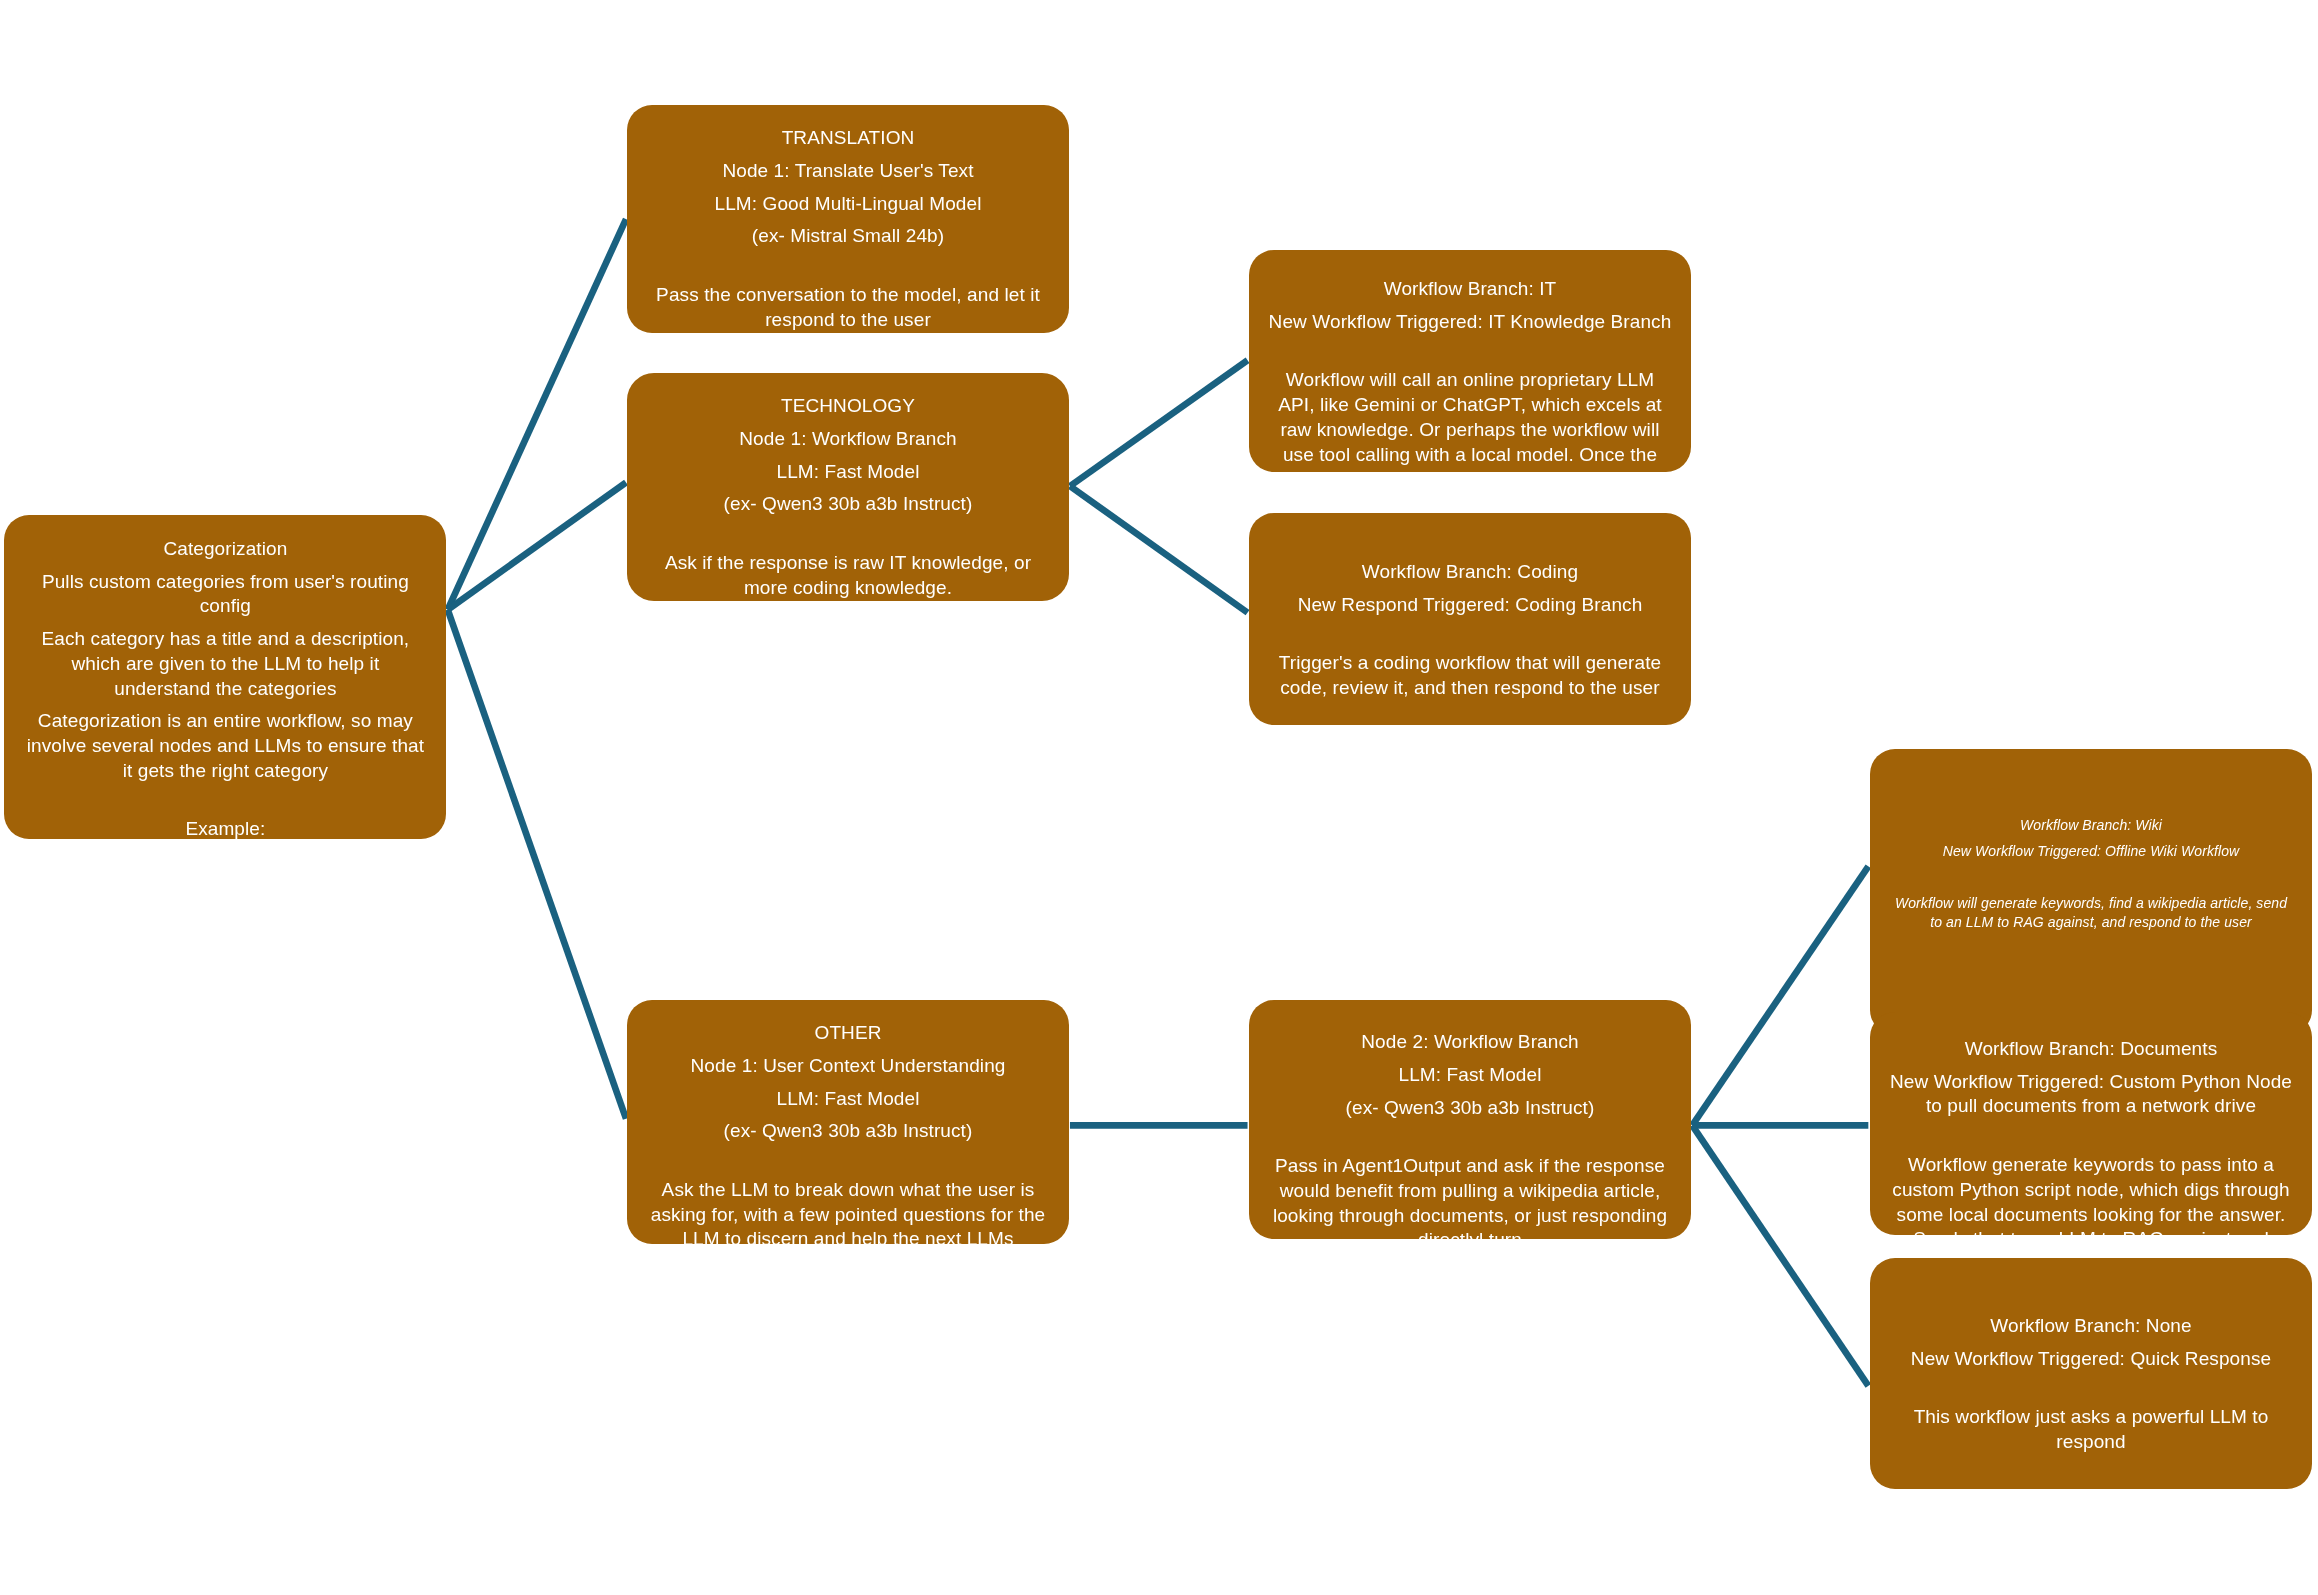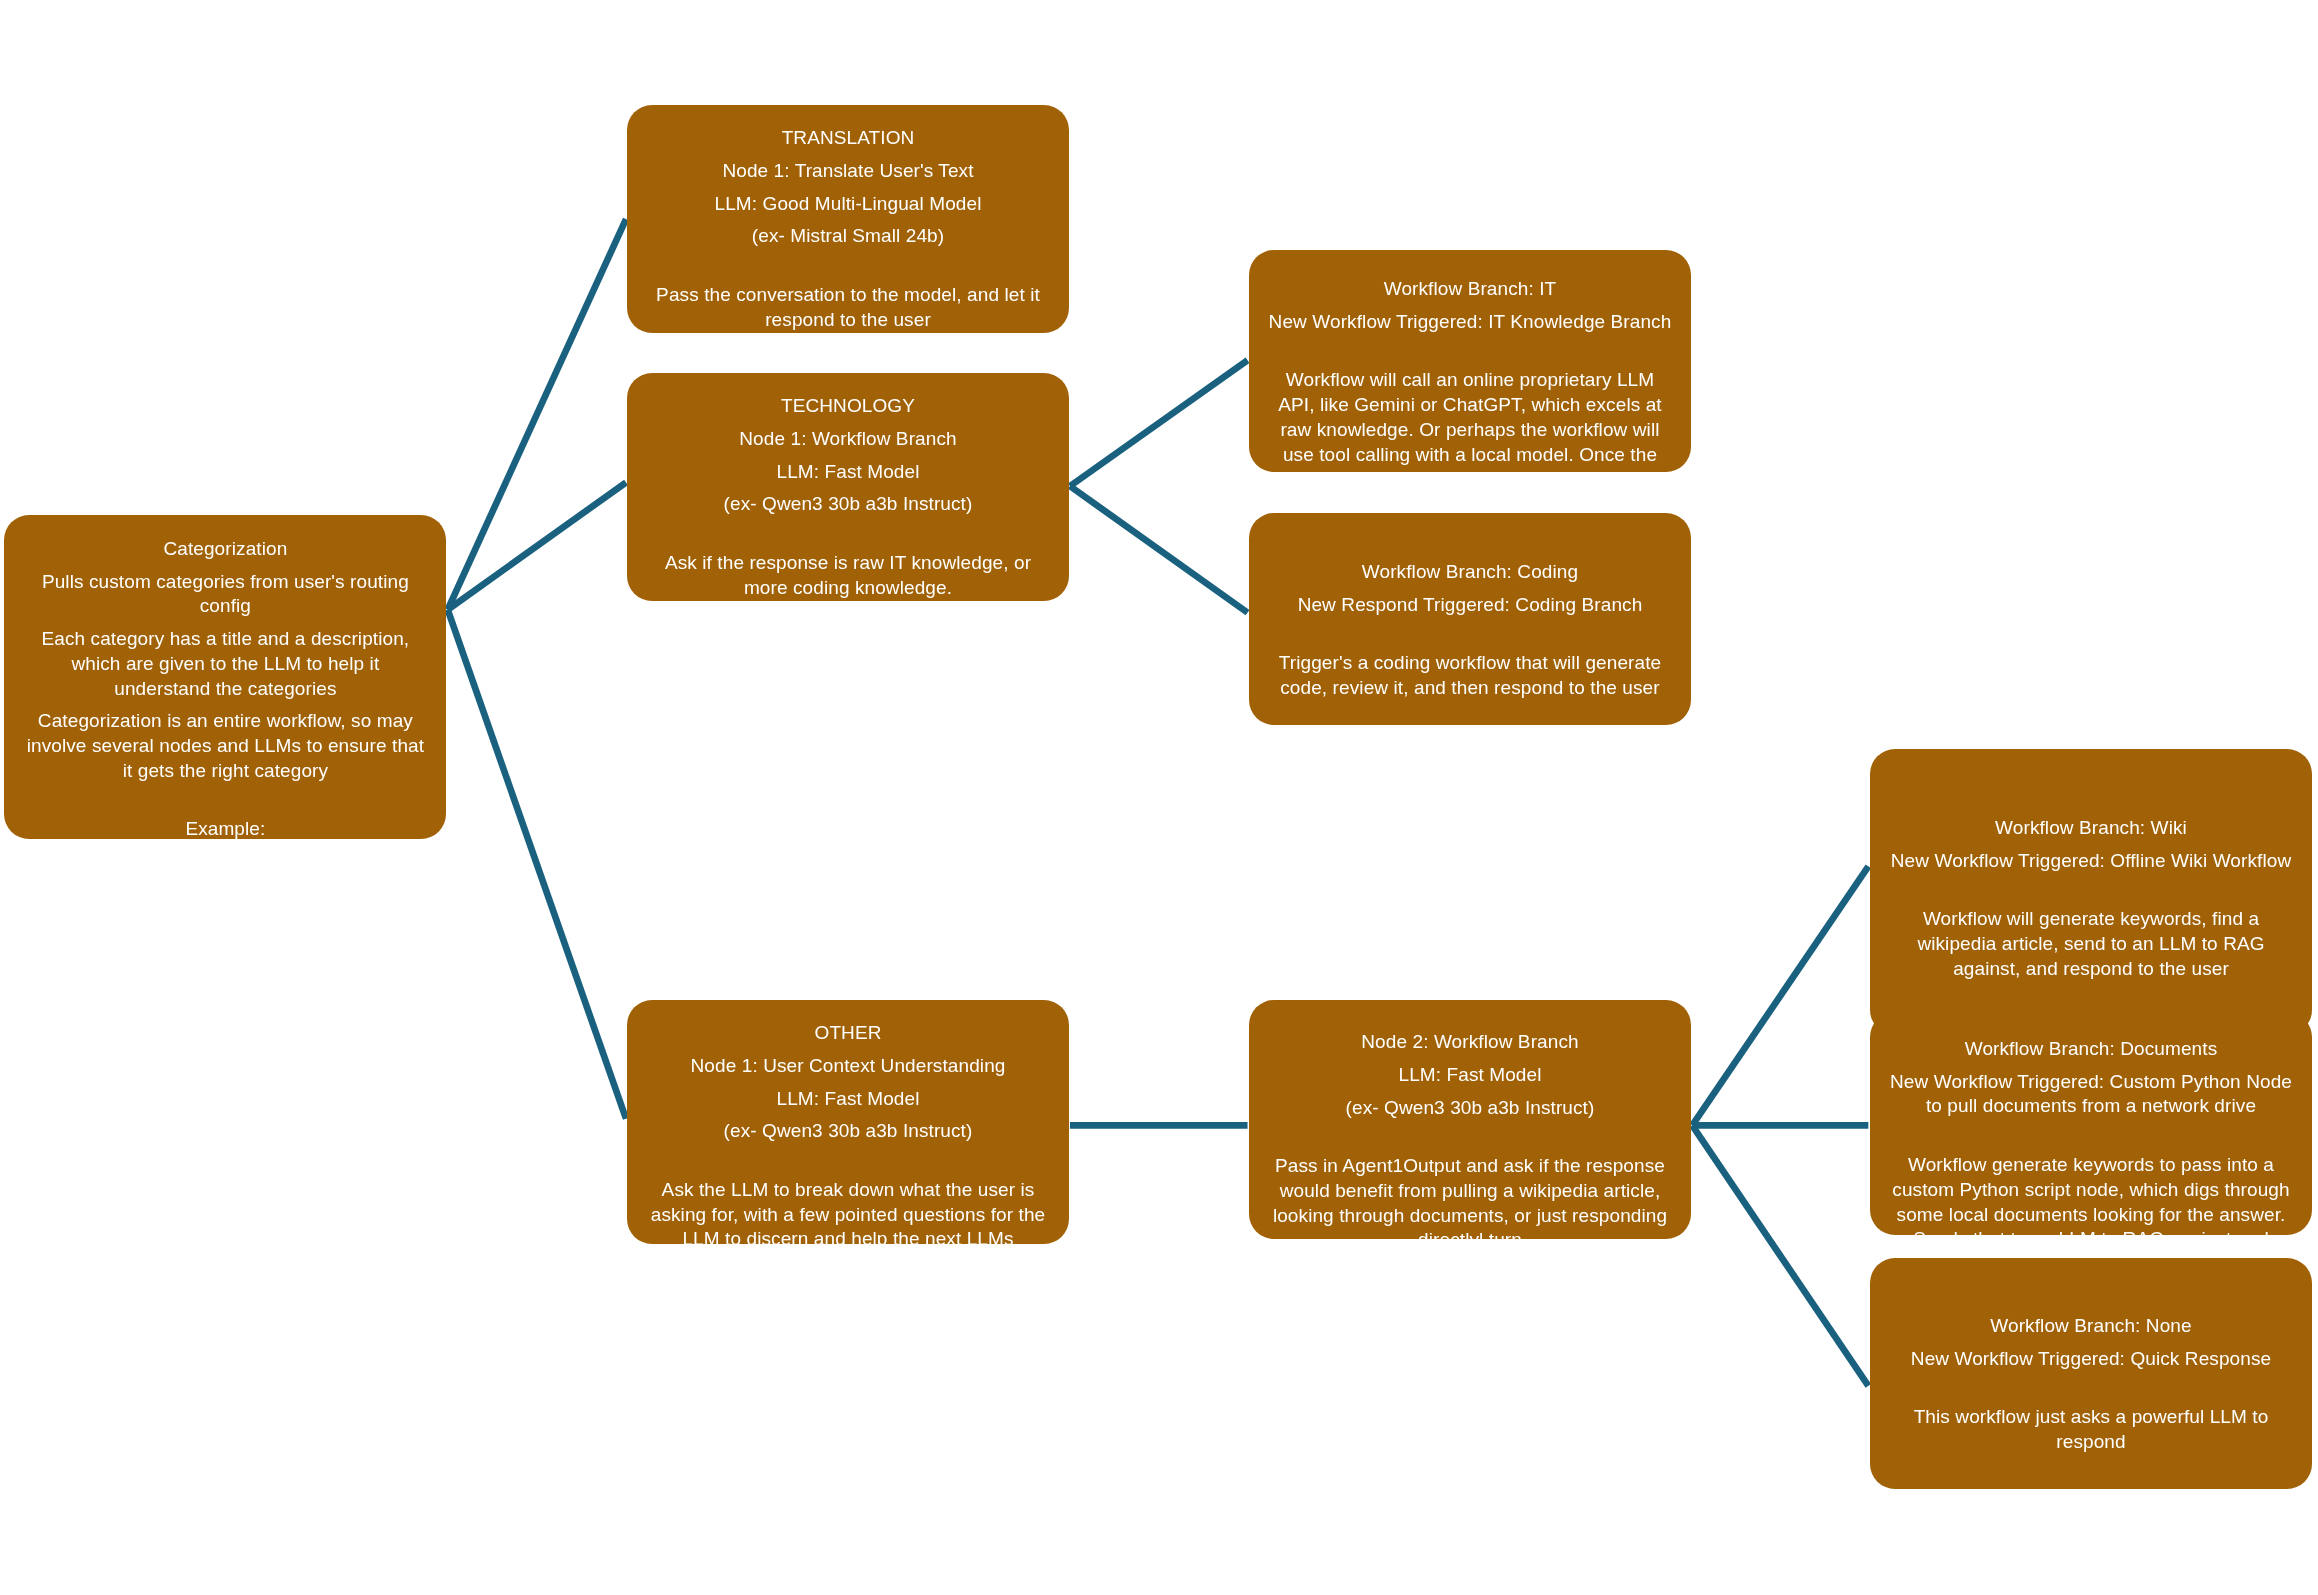--- a/index.html
+++ b/index.html
@@ -53,26 +53,26 @@
   .node .line.gap-before {
     margin-top: 34px;
   }
   .node .line.gap-before-sm {
     margin-top: 38px;
   }
 
   
   #node-categorization { left: 4.4px;   top: 515px;  width: 442px; height: 324px; font-size: 19px; padding-top: 22px; }
   #node-translation    { left: 627px; top: 105px;  width: 442px; height: 228px; font-size: 19px; padding-top: 21px; }
-  #node-technology     { left: 627px; top: 373px;  width: 442px; height: 228px; font-size: 19px; padding-top: 21px; }
+  #node-technology     { left: 627px; top: 373px;  width: 442px; height: 228px; font-size: 19px; padding-top: 21px; border-radius: 27px; }
   #node-it             { left: 1249px;top: 250px;  width: 442px; height: 222px; font-size: 19px; padding-top: 27px; }
   #node-coding         { left: 1249px;top: 513px;  width: 442px; height: 212px; font-size: 19px; padding-top: 47px; }
   #node-other          { left: 627px; top: 1000px; width: 442px; height: 244px; font-size: 19px; padding-top: 21px; }
   #node-branch2        { left: 1249px;top: 1000px; width: 442px; height: 239px; font-size: 19px; padding-top: 30px; }
-  #node-wiki           { left: 1870px;top: 749px; width: 442px; height: 286px; font-size: 19px; padding-top: 67px; }
+  #node-wiki           { left: 1870px;top: 749px; width: 442px; height: 286px; font-size: 14px; padding-top: 67px; font-style: italic; }
   #node-documents      { left: 1870px;top: 1012px; width: 442px; height: 223px; font-size: 19px; padding-top: 25px; }
   #node-none           { left: 1870px;top: 1258px; width: 442px; height: 231px; font-size: 19px; padding-top: 56px; }
 </style>
 </head>
 <body>
 
 <div id="canvas">
 
   <svg id="edges" viewBox="0 0 3134 2157" width="2319" height="1596" xmlns="http://www.w3.org/2000/svg">
     <g fill="none" stroke="#1a6180" stroke-width="9" stroke-linecap="butt">

